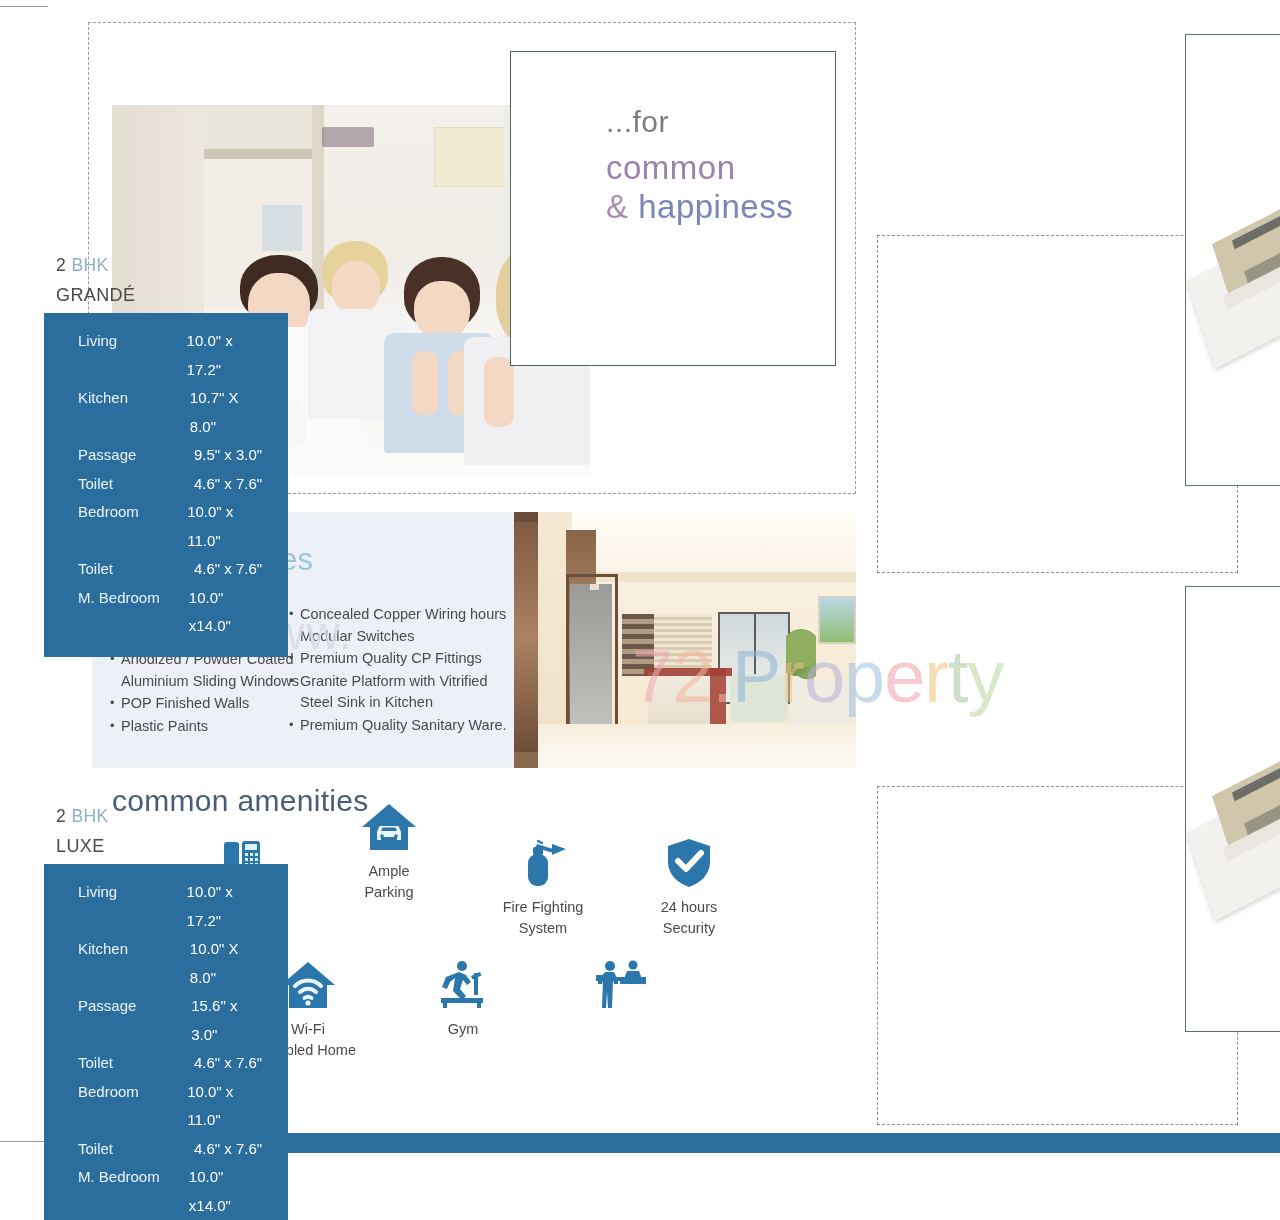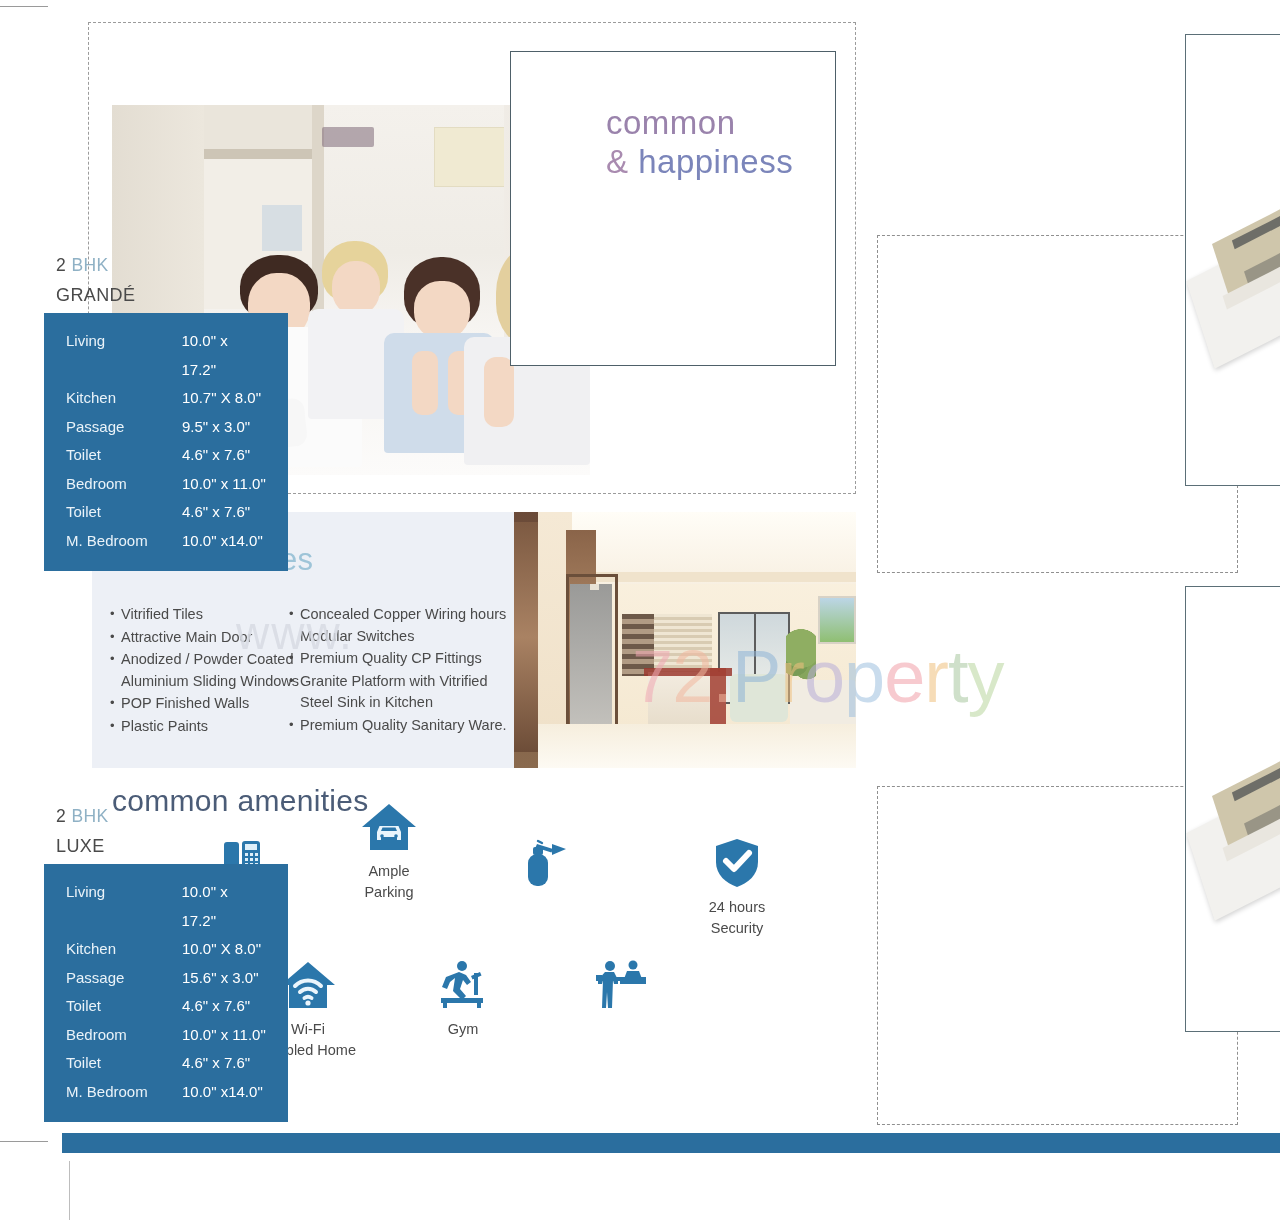--- a/index.html
+++ b/index.html
@@ -248,21 +248,21 @@
     line-height: 30px;
   }
   .ph-num { color: #4a4a4a; }
   .ph-bhk { color: #8fb1c5; }
   .ph-name { color: #4a4a4a; display:block; font-size:18px; }
   .plan-table {
     position: absolute;
     left: 44px;
     background: #2b6e9e;
     color: #ffffff;
-    padding: 14px 0 16px 0;
+    padding: 14px 0 16px 12px;
     box-sizing: border-box;
   }
   .plan-table .row {
     display: flex;
     font-size: 15px;
     line-height: 28.5px;
     padding: 0 22px;
   }
   .plan-table .rname { width: 116px; color: #eaf3f9; }
   .plan-table .rdim  { color: #ffffff; }
@@ -339,20 +339,21 @@
   <div class="person">
     <div class="hair" style="left:384px;top:138px;width:86px;height:104px;background:#e3cf9e;"></div>
     <div class="face" style="left:398px;top:168px;width:58px;height:62px;"></div>
     <div class="body" style="left:352px;top:232px;width:126px;height:128px;background:#f0f0f2;"></div>
     <div class="arm" style="left:372px;top:252px;width:30px;height:70px;background:#f3d8c4;border-radius:12px;"></div>
   </div>
 </div>
 
 <div class="tagline-box"></div>
 <div class="tagline-text">
+  <span class="tl-for">...for</span>
   <span class="tl-warmth">common</span>
   <span class="tl-happy"><span class="tl-amp">&amp;</span> <span class="tl-h2">happiness</span></span>
 </div>
 
 <div class="features-panel">
   <div class="features-title">
     <span class="ft-dark">in-flat</span>
     <span class="ft-light">features</span>
   </div>
 
@@ -453,23 +454,25 @@
 <div class="amenity" style="left:468px;top:836px;">
   <div class="ic">
     <svg class="icon" width="54" height="50" viewBox="0 0 54 50" fill="#2b77ab">
       <rect x="12" y="16" width="20" height="32" rx="9"></rect>
       <rect x="17" y="9" width="10" height="8" rx="2"></rect>
       <path d="M21 6 l16 5 -1.5 3.5 -16 -5 z"></path>
       <path d="M36 6 l14 5 -14 6 z"></path>
       <path d="M22 3 l4 2" stroke="#2b77ab" stroke-width="2.4" fill="none" stroke-linecap="round"></path>
     </svg>
   </div>
-</div>
-
-<div class="amenity" style="left:662px;top:836px;">
+  <div class="lbl">Fire Fighting
+System</div>
+</div>
+
+<div class="amenity" style="left:614px;top:836px;">
   <div class="ic">
     <svg class="icon" width="46" height="50" viewBox="0 0 46 50" fill="#2b77ab">
       <path d="M23 1 L44 8 v16 c0 13 -10 21 -21 25 C12 45 2 37 2 24 V8 z"></path>
       <path d="M12 23 l8 8 15 -16" stroke="#ffffff" stroke-width="6" fill="none" stroke-linecap="round" stroke-linejoin="round"></path>
     </svg>
   </div>
   <div class="lbl">24 hours
 Security</div>
 </div>
 

